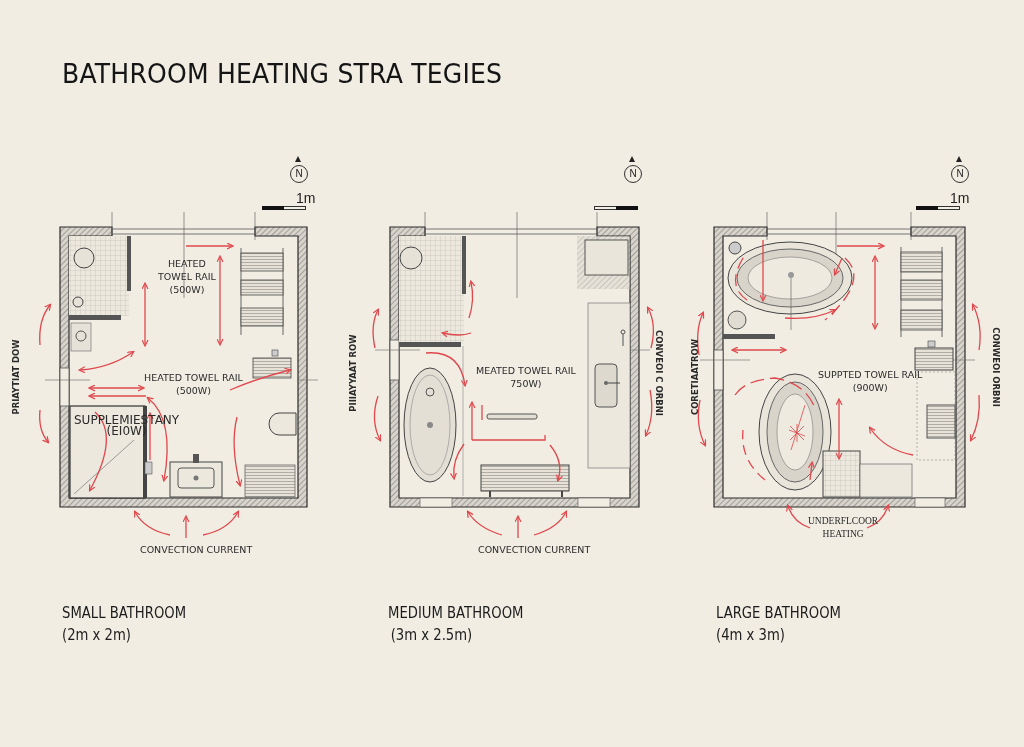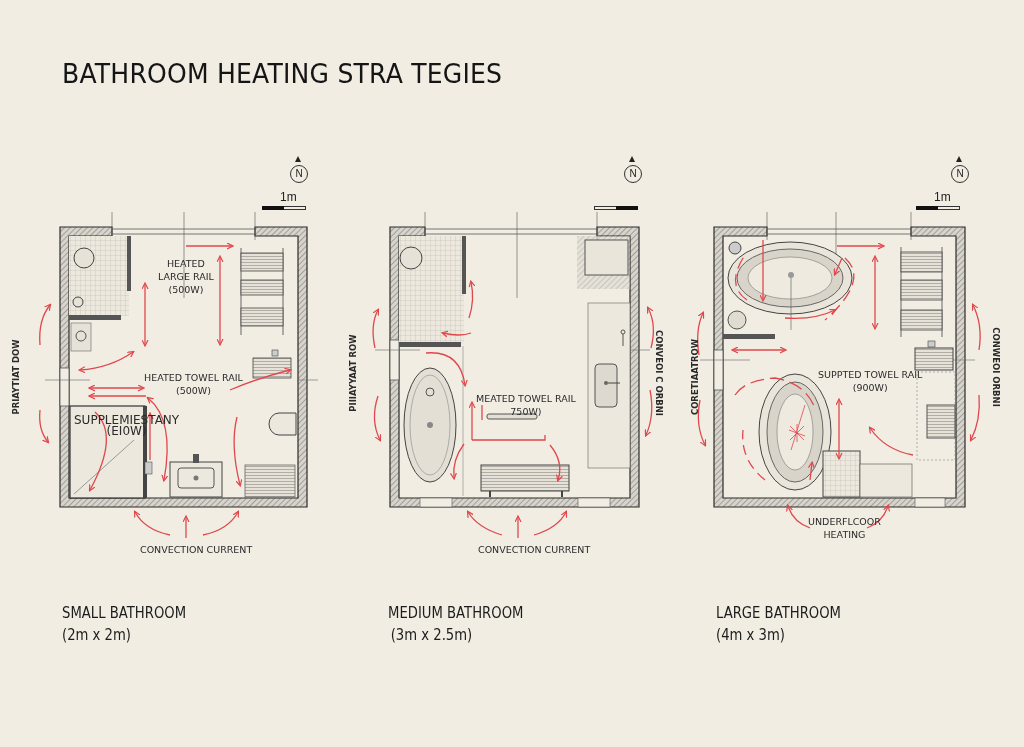--- a/index.html
+++ b/index.html
@@ -37,21 +37,21 @@
   .vlbl.rot90 { transform: rotate(90deg); }
   .north {
     position: absolute; width: 16px; height: 16px; border: 1px solid #333; border-radius: 50%;
     font-size: 10px; text-align: center; line-height: 16px; color: #222;
   }
   .north-arrow {
     position: absolute; width: 0; height: 0;
     border-left: 3px solid transparent; border-right: 3px solid transparent; border-bottom: 6px solid #222;
   }
   .scale { position: absolute; width: 44px; height: 10px; }
-  .scale .txt { position: absolute; top: -11px; font-size: 12px; color: #222; }
+  .scale .txt { position: absolute; top: -11px; font-size: 14px; color: #222; margin-left: 16px; }
   .scale .bar { position: absolute; top: 5px; left: 0; width: 44px; height: 4px; border: 1px solid #333; box-sizing: border-box; background: #f1ede3; }
   .scale .fill { position: absolute; top: 5px; height: 4px; width: 22px; background: #111; }
 </style>
 </head>
 <body>
 
 <div class="title">BATHROOM HEATING STRA TEGIES</div>
 
 <svg width="0" height="0" style="position:absolute">
   <defs>
@@ -142,21 +142,21 @@
   </svg>
   <div class="north-arrow" style="left:295px; top:6px;"></div>
   <div class="north" style="left:290px; top:15px;">N</div>
   <div class="scale" style="left:262px; top:51px;">
     <span class="txt" style="left:18px;">1m</span>
     <div class="bar"></div>
       <div class="fill" style="left:0;"></div>
   </div>
   <div class="lbl" style="left:158px; top:107px;">
     <div>HEATED</div>
-    <div>LARGE RAIL</div>
+    <div>TOWEL RAIL</div>
     <div>(500W)</div>
   </div>
   <div class="lbl" style="left:144px; top:221px;text-align:center;">
     <div>HEATED TOWEL RAIL</div>
     <div>(500W)</div>
   </div>
   <div class="lbl" style="left:74px; top:265px; font-size:12px; line-height:11px;">
     <div>SUPPLEMIESTANY</div>
     <div>(EI0W)</div>
   </div>
@@ -222,21 +222,21 @@
       <path d="M188 388 V367" marker-end="url(#ah)"></path>
       <path d="M204 385 Q228 378 236 362" marker-end="url(#ah)"></path>
     </g>
   </svg>
   <div class="north-arrow" style="left:299px; top:6px;"></div>
   <div class="north" style="left:294px; top:15px;">N</div>
   <div class="scale" style="left:264px; top:51px;">
     <div class="bar"></div>
       <div class="fill" style="left:22px;"></div>
   </div>
-  <div class="lbl" style="left:146px; top:214px;margin-top:28px;">
+  <div class="lbl" style="left:146px; top:214px;">
     <div>MEATED TOWEL RAIL</div>
     <div>750W)</div>
   </div>
   <div class="vlbl" style="left:-16px; top:218px;">PIIIAYYAAT ROW</div>
   <div class="vlbl rot90" style="left:286px; top:218px;">CONVEOI C ORBNI</div>
   <div class="lbl" style="left:148px; top:393px;">CONVECTION CURRENT</div>
 </div>
 
 <div class="plan" style="left:655px;">
   <svg width="345" height="420">
@@ -314,21 +314,21 @@
     <span class="txt" style="left:18px;">1m</span>
     <div class="bar"></div>
       <div class="fill" style="left:0;"></div>
   </div>
   <div class="lbl" style="left:138px; top:218px;margin-left:25px;">
     <div>SUPPTED TOWEL RAIL</div>
     <div>(900W)</div>
   </div>
   <div class="vlbl" style="left:2px; top:222px;">CORETIAATROW</div>
   <div class="vlbl rot90" style="left:301px; top:212px;">CONWEOI ORBNI</div>
-  <div class="lbl" style="left:153px; top:365px;">
+  <div class="lbl" style="left:153px; top:365px;font-family:Liberation Serif, serif;">
     <div>UNDERFLCOOR</div>
     <div>HEATING</div>
   </div>
 </div>
 
 <div class="caption" style="left:62px;">
   <div>SMALL BATHROOM</div>
   <div>(2m x 2m)</div>
 </div>
 <div class="caption" style="left:388px;">

